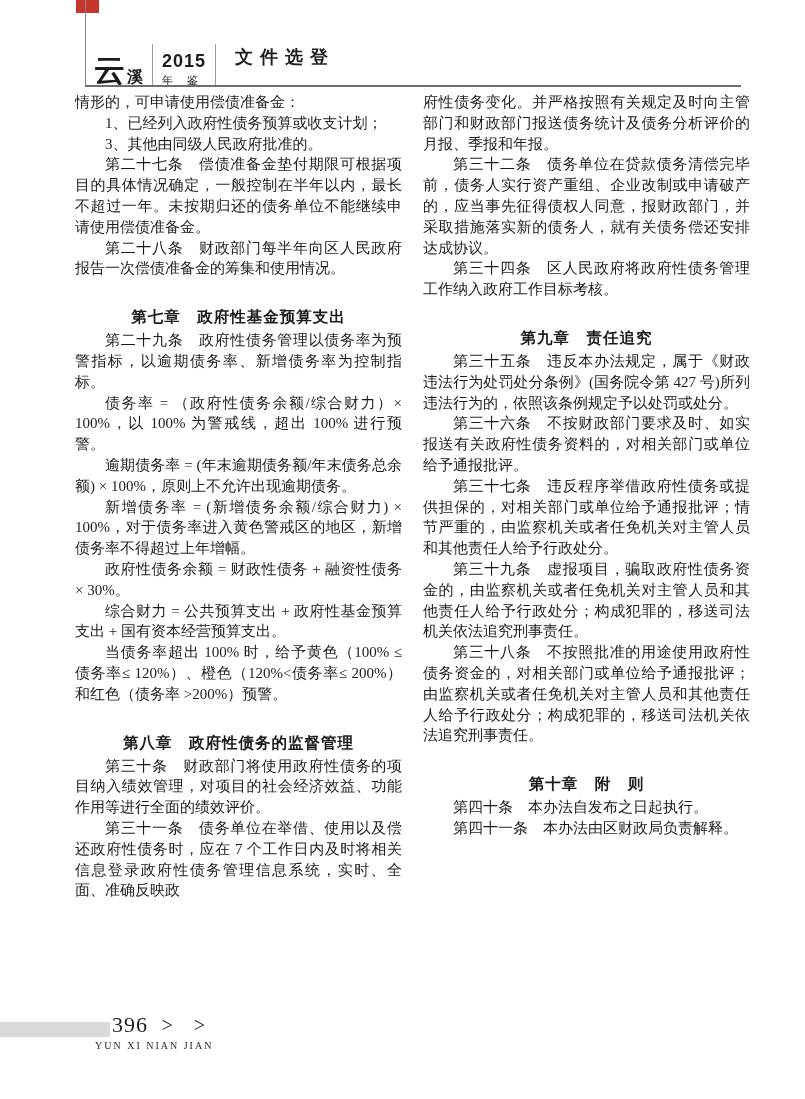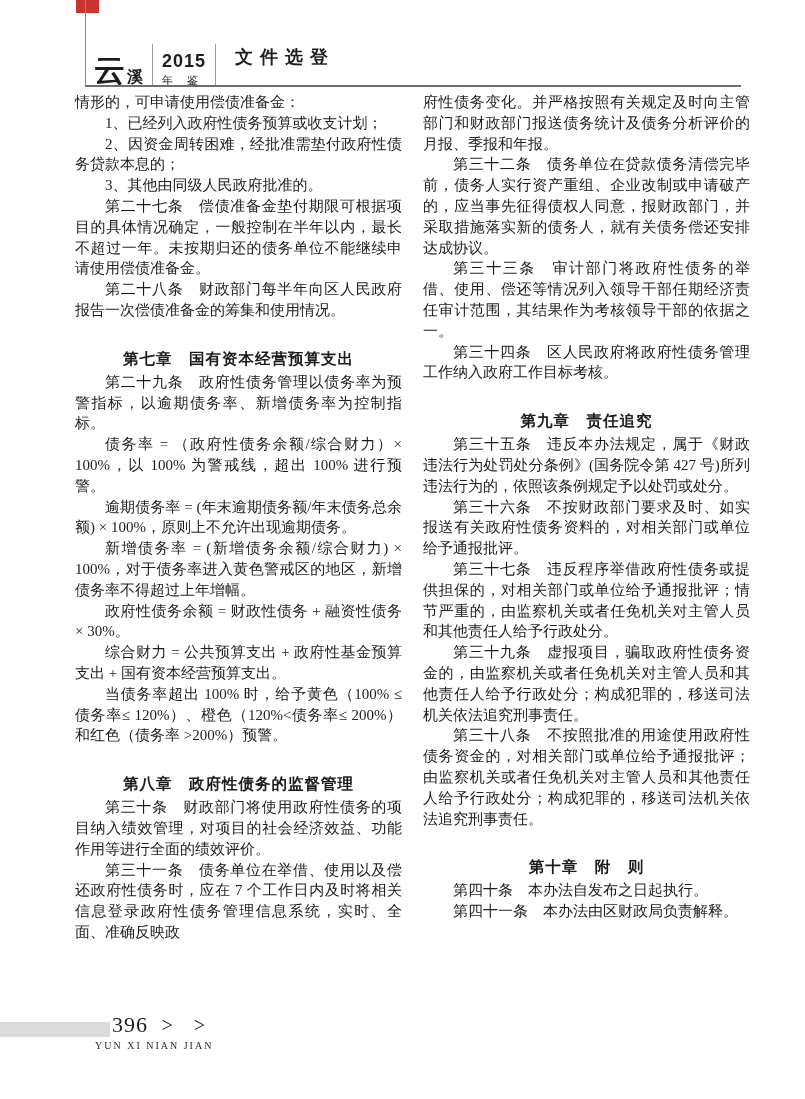--- a/index.html
+++ b/index.html
@@ -59,40 +59,38 @@
   </div>
   <div class="vdiv"></div>
   <div class="section-title">文件选登</div>
 </div>
 
 <div class="head-rule"></div>
 
 <div class="col left">
     <p class="pc">情形的，可申请使用偿债准备金：</p>
     <p class="p">1、已经列入政府性债务预算或收支计划；</p>
-    <p class="p">2、因资金周转困难，经批准需垫付政府性债务贷款本息的；</p>
     <p class="p">3、其他由同级人民政府批准的。</p>
     <p class="p">第二十七条　偿债准备金垫付期限可根据项目的具体情况确定，一般控制在半年以内，最长不超过一年。未按期归还的债务单位不能继续申请使用偿债准备金。</p>
     <p class="p">第二十八条　财政部门每半年向区人民政府报告一次偿债准备金的筹集和使用情况。</p>
-    <h2 class="h">第七章　国有资本经营预算支出</h2>
+    <h2 class="h">第七章　政府性基金预算支出</h2>
     <p class="p">第二十九条　政府性债务管理以债务率为预警指标，以逾期债务率、新增债务率为控制指标。</p>
     <p class="p">债务率 = （政府性债务余额/综合财力）× 100%，以 100% 为警戒线，超出 100% 进行预警。</p>
     <p class="p">逾期债务率 = (年末逾期债务额/年末债务总余额) × 100%，原则上不允许出现逾期债务。</p>
     <p class="p">新增债务率 = (新增债务余额/综合财力) × 100%，对于债务率进入黄色警戒区的地区，新增债务率不得超过上年增幅。</p>
     <p class="p">政府性债务余额 = 财政性债务 + 融资性债务 × 30%。</p>
     <p class="p">综合财力 = 公共预算支出 + 政府性基金预算支出 + 国有资本经营预算支出。</p>
     <p class="p">当债务率超出 100% 时，给予黄色（100% ≤债务率≤ 120%）、橙色（120%&lt;债务率≤ 200%）和红色（债务率 &gt;200%）预警。</p>
     <h2 class="h">第八章　政府性债务的监督管理</h2>
     <p class="p">第三十条　财政部门将使用政府性债务的项目纳入绩效管理，对项目的社会经济效益、功能作用等进行全面的绩效评价。</p>
     <p class="p">第三十一条　债务单位在举借、使用以及偿还政府性债务时，应在 7 个工作日内及时将相关信息登录政府性债务管理信息系统，实时、全面、准确反映政</p>
   </div>
 <div class="col right">
     <p class="pc">府性债务变化。并严格按照有关规定及时向主管部门和财政部门报送债务统计及债务分析评价的月报、季报和年报。</p>
     <p class="p">第三十二条　债务单位在贷款债务清偿完毕前，债务人实行资产重组、企业改制或申请破产的，应当事先征得债权人同意，报财政部门，并采取措施落实新的债务人，就有关债务偿还安排达成协议。</p>
-    <p class="p">第三十三条　审计部门将政府性债务的举借、使用、偿还等情况列入领导干部任期经济责任审计范围，其结果作为考核领导干部的依据之一。</p>
     <p class="p">第三十四条　区人民政府将政府性债务管理工作纳入政府工作目标考核。</p>
     <h2 class="h">第九章　责任追究</h2>
     <p class="p">第三十五条　违反本办法规定，属于《财政违法行为处罚处分条例》(国务院令第 427 号)所列违法行为的，依照该条例规定予以处罚或处分。</p>
     <p class="p">第三十六条　不按财政部门要求及时、如实报送有关政府性债务资料的，对相关部门或单位给予通报批评。</p>
     <p class="p">第三十七条　违反程序举借政府性债务或提供担保的，对相关部门或单位给予通报批评；情节严重的，由监察机关或者任免机关对主管人员和其他责任人给予行政处分。</p>
     <p class="p">第三十九条　虚报项目，骗取政府性债务资金的，由监察机关或者任免机关对主管人员和其他责任人给予行政处分；构成犯罪的，移送司法机关依法追究刑事责任。</p>
     <p class="p">第三十八条　不按照批准的用途使用政府性债务资金的，对相关部门或单位给予通报批评；由监察机关或者任免机关对主管人员和其他责任人给予行政处分；构成犯罪的，移送司法机关依法追究刑事责任。</p>
     <h2 class="h">第十章　附　则</h2>
     <p class="p">第四十条　本办法自发布之日起执行。</p>
     <p class="p">第四十一条　本办法由区财政局负责解释。</p>

